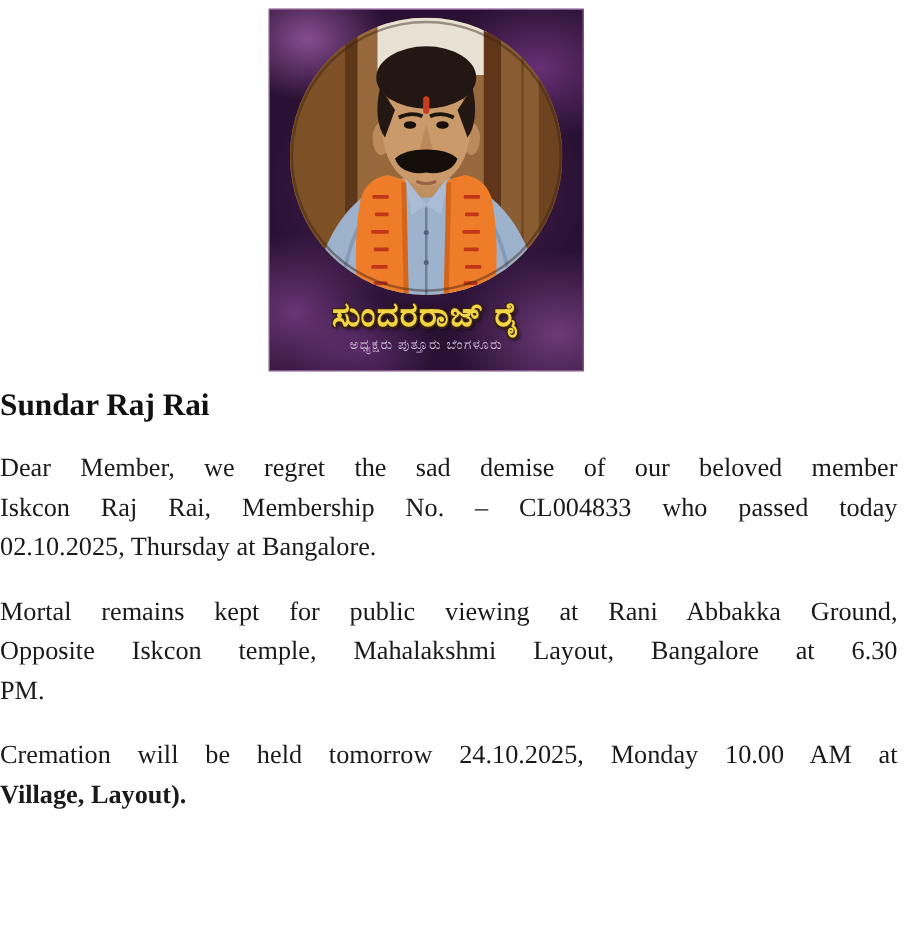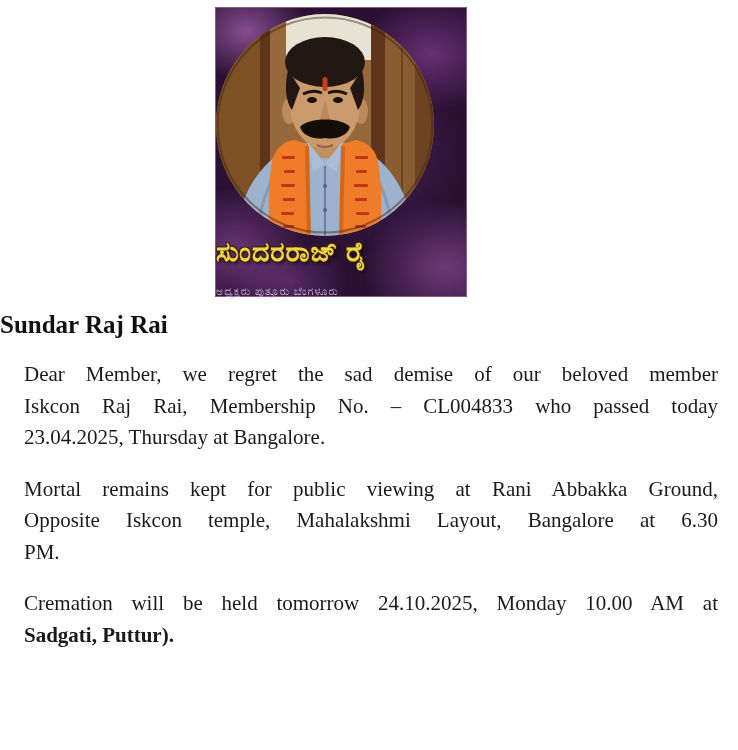--- a/index.html
+++ b/index.html
@@ -13,45 +13,45 @@
     position:absolute;left:215px;top:7px;width:252px;height:290px;
     border:1px solid #8a5690;box-sizing:border-box;
     background:
       radial-gradient(90px 70px at 12% 8%,  rgba(196,116,206,.60), transparent 70%),
       radial-gradient(110px 80px at 86% 16%, rgba(152,72,168,.55), transparent 70%),
       radial-gradient(100px 90px at 8% 84%,  rgba(168,88,184,.50), transparent 70%),
       radial-gradient(120px 95px at 92% 90%, rgba(182,102,196,.48), transparent 70%),
       radial-gradient(80px 60px at 30% 95%,  rgba(140,70,160,.45), transparent 70%),
       radial-gradient(170px 130px at 50% 50%, rgba(108,48,128,.55), transparent 75%),
       #2a1133;
-    display:flex;flex-direction:column;align-items:flex-start;
+    display:flex;flex-direction:column;align-items:center;
   }
   .photo-circle{
     margin-top:6px;width:218px;height:222px;border-radius:50%;
     overflow:hidden;flex:0 0 auto;
   }
   .photo-circle svg{display:block;}
   .kname{
     margin-top:1px;font-weight:bold;font-size:27px;line-height:30px;
     letter-spacing:1px;color:#f2d545;white-space:nowrap;
     text-shadow:1px 1px 0 #3a2210,-1px 1px 0 #3a2210,1px -1px 0 #3a2210,
                 -1px -1px 0 #3a2210,2px 2px 3px rgba(0,0,0,.65);
   }
   .ksub{
-    margin-top:18px;font-size:11px;line-height:13px;letter-spacing:1px;
+    margin-top:3px;font-size:11px;line-height:13px;letter-spacing:1px;
     color:#cbbad8;white-space:nowrap;
   }
   
   .title-wrap{position:absolute;left:0;top:311px;width:650px;text-align:left;}
   .title{font-weight:bold;font-size:25px;line-height:27px;color:#111;}
   .notice{
     position:absolute;left:0;top:352px;width:738px;
     padding:0;box-sizing:border-box;
   }
-  .notice-inner{padding:7px 20px 0 24px;font-size:21px;line-height:31.5px;}
+  .notice-inner{padding:7px 20px 0 0;font-size:21px;line-height:31.5px;}
   .para{margin:0 0 20px 0;}
   .line{white-space:nowrap;}
   .line.j{white-space:normal;text-align:justify;text-align-last:justify;}
 </style>
 </head>
 <body>
 
 <div class="card">
   <div class="photo-circle">
     <svg viewBox="0 0 218 222" width="218" height="222" xmlns="http://www.w3.org/2000/svg">
@@ -125,25 +125,25 @@
 
 <div class="title-wrap">
   <div class="title">Sundar Raj Rai</div>
 </div>
 
 <div class="notice">
   <div class="notice-inner">
       <div class="para">
         <div class="line j"><span>Dear Member, we regret the sad demise of our beloved member</span></div>
         <div class="line j"><span>Iskcon Raj Rai, Membership No. – CL004833 who passed today</span></div>
-        <div class="line"><span>23.04.2025, Thursday at Bangalore.</span></div>
+        <div class="line"><span>02.10.2025, Thursday at Bangalore.</span></div>
       </div>
       <div class="para">
         <div class="line j"><span>Mortal remains kept for public viewing at Rani Abbakka Ground,</span></div>
         <div class="line j"><span>Opposite Iskcon temple, Mahalakshmi Layout, Bangalore at 6.30</span></div>
         <div class="line"><span>PM.</span></div>
       </div>
       <div class="para">
         <div class="line j"><span>Cremation will be held tomorrow 24.10.2025, Monday 10.00 AM at</span></div>
-        <div class="line"><b>Sadgati, Puttur).</b></div>
+        <div class="line"><b>Village, Layout).</b></div>
       </div>
     </div>
 </div>
 
 </body></html>

